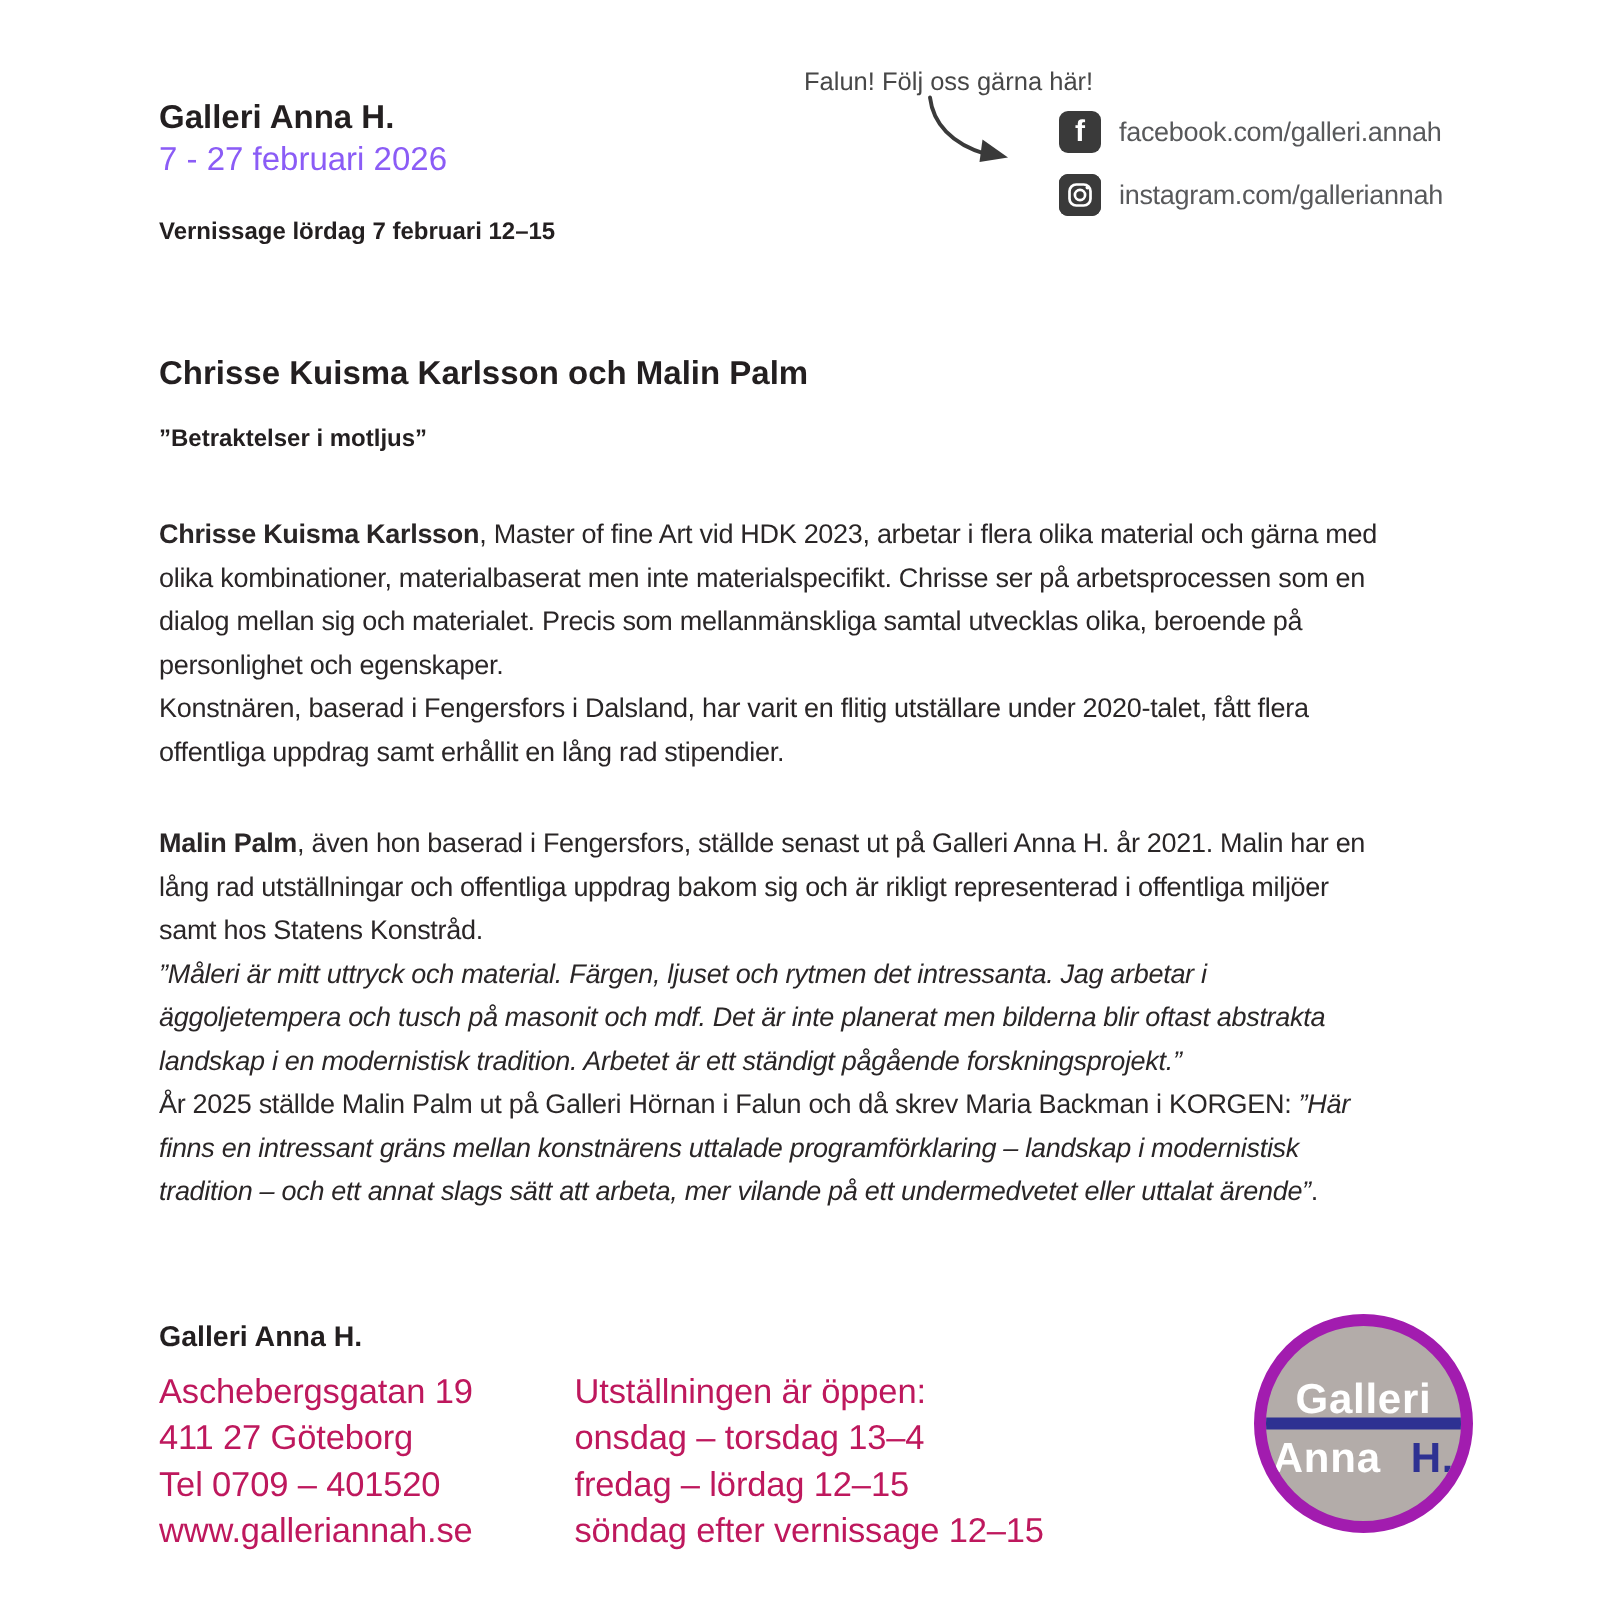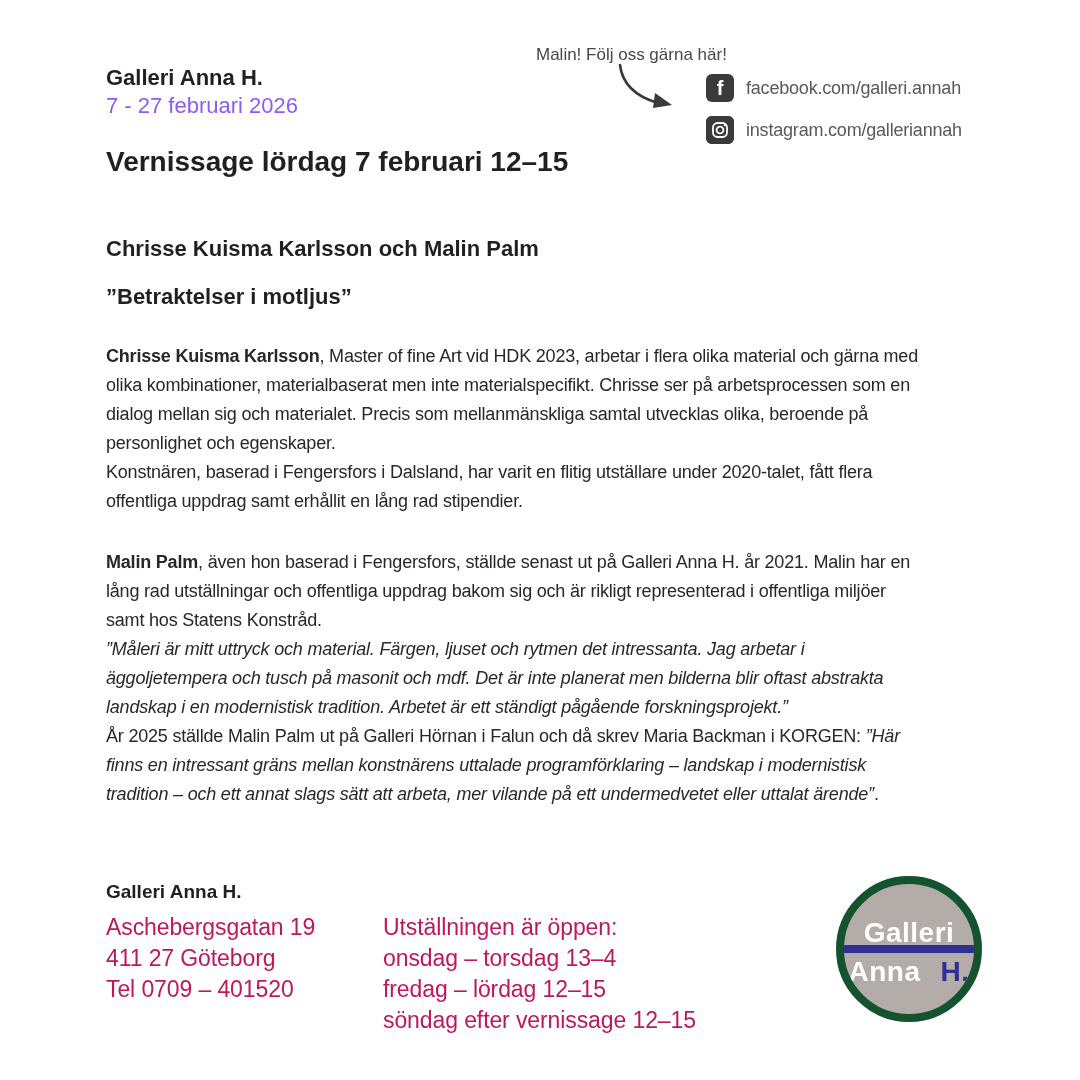--- a/index.html
+++ b/index.html
@@ -12,38 +12,38 @@
     color: #262223;
     overflow: hidden;
   }
   .abs { position: absolute; }
 
   
   .brand-top { left: 106px; top: 64px; font-size: 22px; line-height: 28px; }
   .brand-top .name { font-weight: 700; color: #231f20; }
   .brand-top .dates { font-weight: 400; color: #8b5cf6; }
 
-  .vernissage { left: 106px; top: 146px; font-size: 28px; font-weight: 700; color: #231f20; }
+  .vernissage { left: 106px; top: 146px; font-size: 16px; font-weight: 700; color: #231f20; }
 
   
   .teaser { left: 536px; top: 45px; font-size: 17px; color: #474747; }
   .arrow-wrap { left: 612px; top: 62px; width: 70px; height: 52px; }
   .social-rows { left: 706px; top: 74px; }
   .social-row { display: flex; align-items: center; gap: 12px; height: 28px; margin-bottom: 14px; }
   .icon-badge {
     width: 28px; height: 28px; border-radius: 6px;
     background: #3a3a3a; color: #ffffff;
     display: flex; align-items: center; justify-content: center;
     font-weight: 700; font-size: 20px; line-height: 1;
   }
   .social-label { font-size: 18px; color: #58595b; letter-spacing: -0.2px; }
 
   
   .artists { left: 106px; top: 236px; font-size: 22px; font-weight: 700; color: #231f20; }
-  .show-title { left: 106px; top: 284px; font-size: 22px; font-weight: 700; color: #231f20; }
+  .show-title { left: 106px; top: 284px; font-size: 16px; font-weight: 700; color: #231f20; }
 
   
   .para {
     left: 106px; width: 822px;
     font-size: 18px; line-height: 29px;
     letter-spacing: -0.2px;
     color: #2a2627;
   }
   .para-1 { top: 342px; }
   .para-2 { top: 548px; }
@@ -53,21 +53,21 @@
   .footer-col { font-size: 23px; line-height: 31px; color: #be185d; letter-spacing: -0.1px; }
   .footer-col-1 { left: 106px; top: 912px; }
   .footer-col-2 { left: 383px; top: 912px; }
   .footer-col .line { display: block; }
 
   
   .logo {
     left: 836px; top: 876px;
     width: 146px; height: 146px;
     border-radius: 50%;
-    border: 8px solid #14532d;
+    border: 8px solid #a21caf;
     background: #b3aca9;
     box-sizing: border-box;
     overflow: hidden;
   }
   .logo-band {
     position: absolute; left: 0; right: 0;
     top: calc(50% - 4px); height: 8px;
     background: #2e3192;
   }
   .logo-half {
@@ -83,21 +83,21 @@
 </head>
 <body>
 
 <div class="page">
 
   <div class="abs brand-top">
     <div class="name">Galleri Anna H.</div>
     <div class="dates">7 - 27 februari 2026</div>
   </div>
 
-  <div class="abs teaser">Malin! Följ oss gärna här!</div>
+  <div class="abs teaser">Falun! Följ oss gärna här!</div>
   <div class="abs arrow-wrap">
     <svg width="70" height="52" viewBox="0 0 70 52" xmlns="http://www.w3.org/2000/svg">
       <path d="M8,3 C10,20 22,34 46,41" fill="none" stroke="#3a3a3a" stroke-width="2.6" stroke-linecap="round"></path>
       <polygon points="43,31 60,43 41,46" fill="#3a3a3a"></polygon>
     </svg>
   </div>
 
   <div class="abs social-rows">
     <div class="social-row">
       <span class="icon-badge">f</span>
@@ -123,20 +123,21 @@
 
   <div class="abs para para-1"><span style="font-weight: 700;">Chrisse Kuisma Karlsson</span><span>, Master of fine Art vid HDK 2023, arbetar i flera olika material och gärna med olika kombinationer, materialbaserat men inte materialspecifikt. Chrisse ser på arbetsprocessen som en dialog mellan sig och materialet. Precis som mellanmänskliga samtal utvecklas olika, beroende på personlighet och egenskaper.</span><br><span>Konstnären, baserad i Fengersfors i Dalsland, har varit en flitig utställare under 2020-talet, fått flera offentliga uppdrag samt erhållit en lång rad stipendier.</span></div>
   <div class="abs para para-2"><span style="font-weight: 700;">Malin Palm</span><span>, även hon baserad i Fengersfors, ställde senast ut på Galleri Anna H. år 2021. Malin har en lång rad utställningar och offentliga uppdrag bakom sig och är rikligt representerad i offentliga miljöer samt hos Statens Konstråd.</span><br><span style="font-style: italic;">”Måleri är mitt uttryck och material. Färgen, ljuset och rytmen det intressanta. Jag arbetar i äggoljetempera och tusch på masonit och mdf. Det är inte planerat men bilderna blir oftast abstrakta landskap i en modernistisk tradition. Arbetet är ett ständigt pågående forskningsprojekt.”</span><br><span>År 2025 ställde Malin Palm ut på Galleri Hörnan i Falun och då skrev Maria Backman i KORGEN: </span><span style="font-style: italic;">”Här finns en intressant gräns mellan konstnärens uttalade programförklaring – landskap i modernistisk tradition – och ett annat slags sätt att arbeta, mer vilande på ett undermedvetet eller uttalat ärende”</span><span>.</span></div>
 
   <div class="abs footer-name">Galleri Anna H.</div>
 
   <div class="abs footer-col footer-col-1">
     <span class="line">Aschebergsgatan 19</span>
     <span class="line">411 27 Göteborg</span>
     <span class="line">Tel 0709 – 401520</span>
+    <span class="line">www.galleriannah.se</span>
   </div>
 
   <div class="abs footer-col footer-col-2">
     <span class="line">Utställningen är öppen:</span>
     <span class="line">onsdag – torsdag 13–4</span>
     <span class="line">fredag – lördag 12–15</span>
     <span class="line">söndag efter vernissage 12–15</span>
   </div>
 
   <div class="abs logo">

